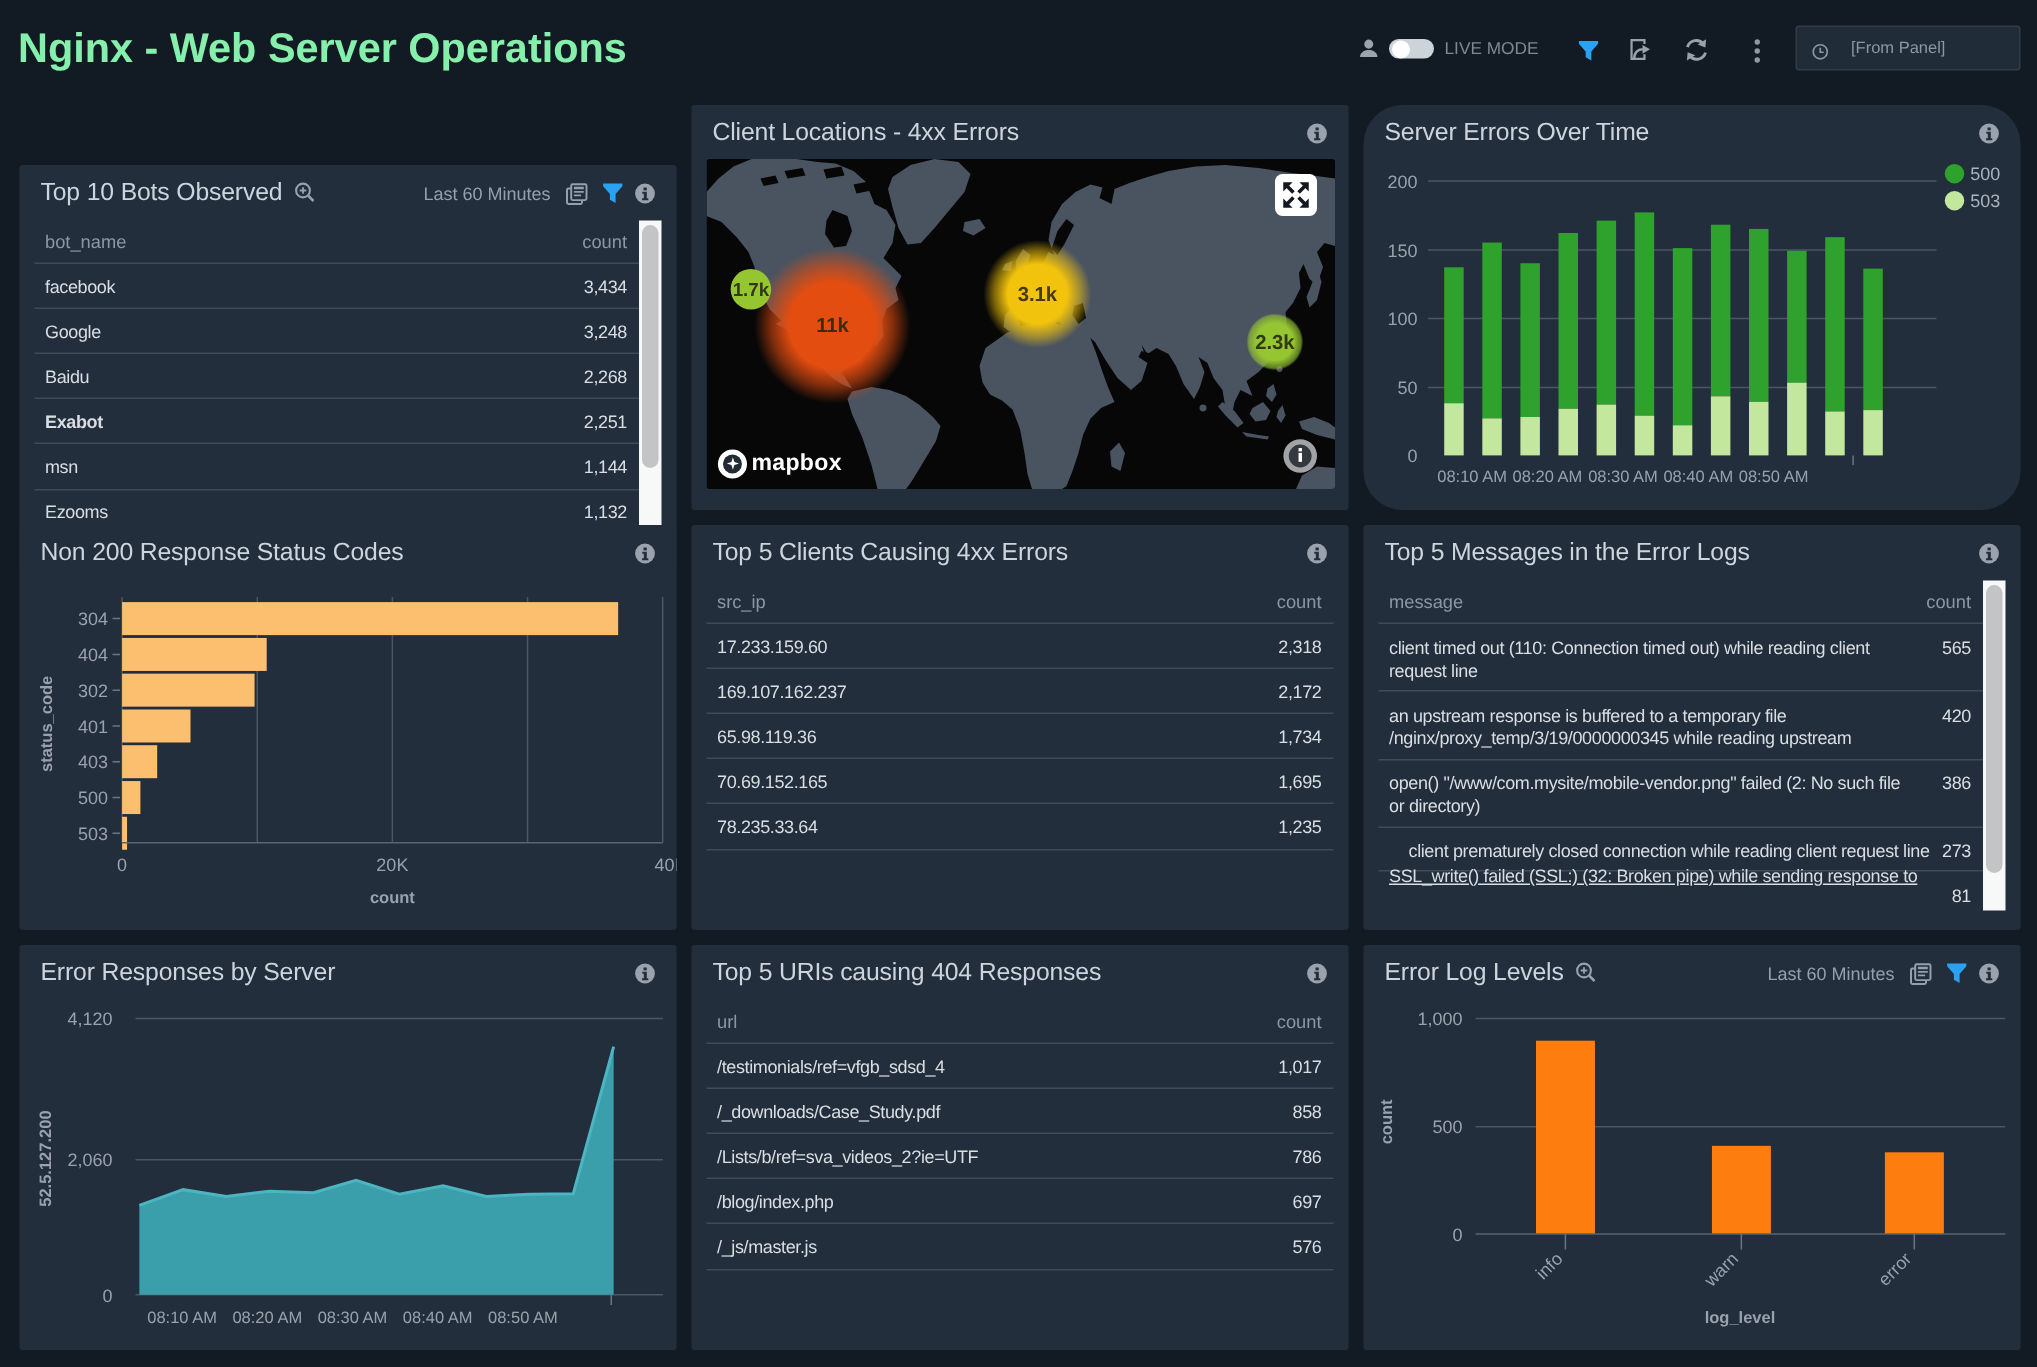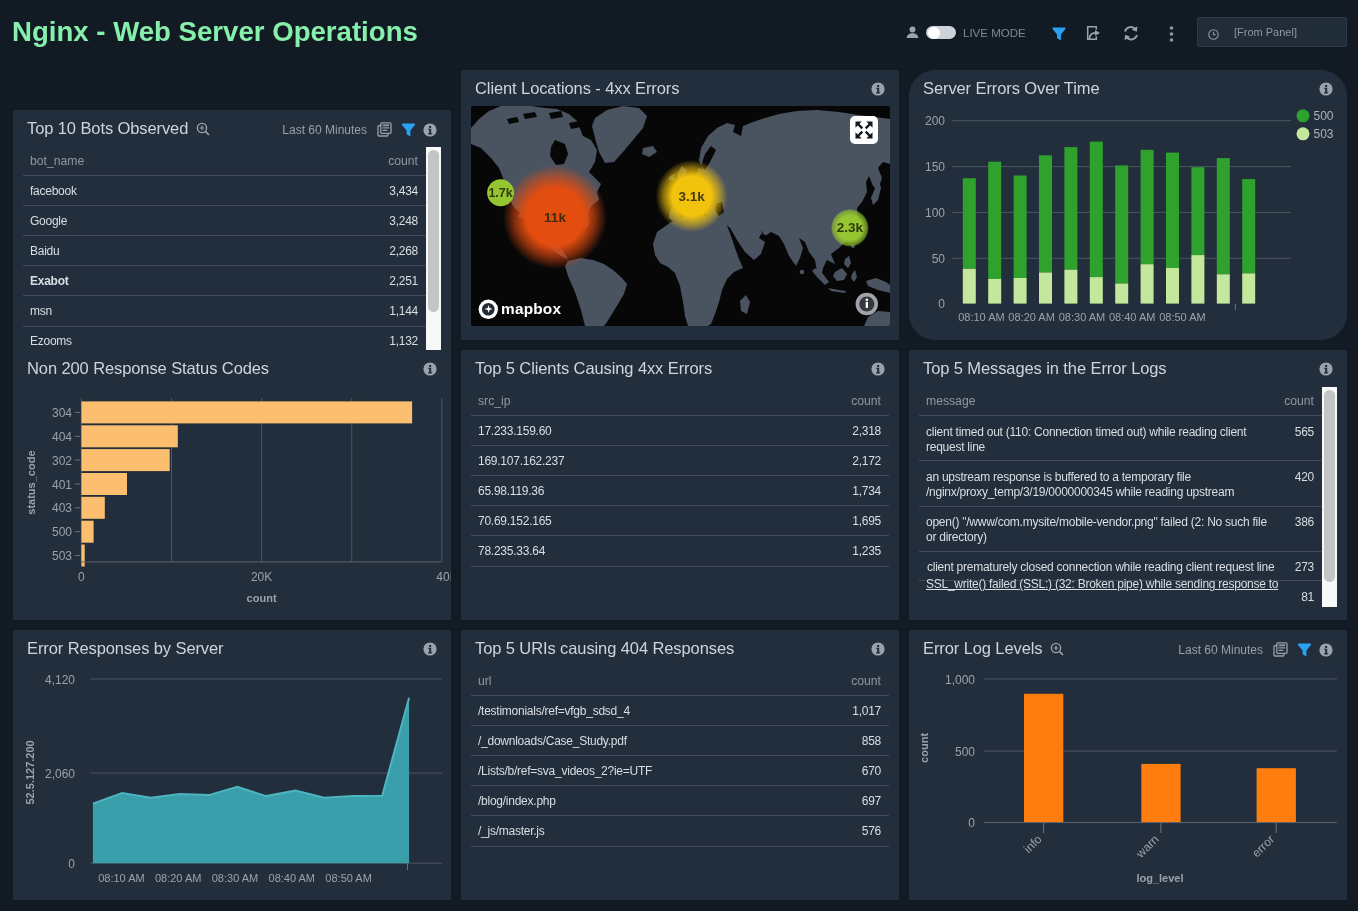--- a/index.html
+++ b/index.html
@@ -1,20 +1,20 @@
 <!DOCTYPE html>
 <html><head>
 <meta charset="utf-8">
 <style>
 * { margin:0; padding:0; box-sizing:border-box; -webkit-font-smoothing:antialiased; }
 html,body { width:1358px; height:911px; background:#121b24; font-family:"Liberation Sans",sans-serif; overflow:hidden; position:relative; }
 .panel { position:absolute; width:438px; height:270px; background:#232e3c; border-radius:2px; }
 .ptitle { position:absolute; left:14px; top:8.5px; font-size:16.5px; letter-spacing:-0.1px; color:#ccd5dd; white-space:nowrap; }
 .pinfo { position:absolute; right:14px; top:12px; }
-.hright { position:absolute; top:12px; right:14px; display:flex; align-items:center; }
+.hright { position:absolute; top:12px; right:14px; display:flex; }
 .l60 { font-size:12px; color:#96a0aa; margin-right:10px; }
 .gtxt { fill:#99a2ac; font-size:12px; }
 .gtxtb { fill:#99a2ac; font-size:11px; font-weight:bold; }
 .gline { stroke:#4b5563; stroke-width:1; }
 .cell { color:#d9dee3; font-size:12px; letter-spacing:-0.25px; }
 .thead { color:#8d97a1; font-size:12.2px; }
 .sep { position:absolute; left:10px; height:1px; background:#404a59; }
 .scrollbar { position:absolute; width:15px; background:#f7f8f8; }
 .thumb { position:absolute; left:2px; width:11px; background:#c2c4c6; border-radius:6px; }
 </style>
@@ -368,21 +368,21 @@
     <div class="sep" style="top:27.5px;width:403px;"></div>
     <div class="cell" style="position:absolute;left:17px;top:38px;line-height:14.9px;white-space:nowrap;">client timed out (110: Connection timed out) while reading client<br>request line</div>
       <div class="cell" style="position:absolute;right:33px;top:38px;">565</div>
     <div class="sep" style="top:73.3px;width:403px;"></div>
     <div class="cell" style="position:absolute;left:17px;top:83.2px;line-height:14.9px;white-space:nowrap;">an upstream response is buffered to a temporary file<br>/nginx/proxy_temp/3/19/0000000345 while reading upstream</div>
       <div class="cell" style="position:absolute;right:33px;top:83.2px;">420</div>
     <div class="sep" style="top:118.5px;width:403px;"></div>
     <div class="cell" style="position:absolute;left:17px;top:128.4px;line-height:14.9px;white-space:nowrap;">open() "/www/com.mysite/mobile-vendor.png" failed (2: No such file<br>or directory)</div>
       <div class="cell" style="position:absolute;right:33px;top:128.4px;">386</div>
     <div class="sep" style="top:163.8px;width:403px;"></div>
-    <div class="cell" style="position:absolute;left:18px;top:172.5px;white-space:nowrap;">client prematurely closed connection while reading client request line</div>
+    <div class="cell" style="position:absolute;left:30px;top:172.5px;white-space:nowrap;">client prematurely closed connection while reading client request line</div>
       <div class="cell" style="position:absolute;right:33px;top:172.5px;">273</div>
     <div class="sep" style="top:193.3px;width:403px;"></div>
     <div class="cell" style="position:absolute;left:17px;top:190px;white-space:nowrap;text-decoration:underline;">SSL_write() failed (SSL:) (32: Broken pipe) while sending response to</div>
       <div class="cell" style="position:absolute;right:33px;top:202.5px;">81</div>
   </div>
   <div class="scrollbar" style="left:413px;top:37px;height:220px;">
       <div class="thumb" style="top:3px;height:192px;"></div>
     </div>
 </div>
 
@@ -431,21 +431,21 @@
     <div class="thead" style="position:absolute;left:17px;top:7px;">url</div>
     <div class="thead" style="position:absolute;right:18px;top:7px;">count</div>
     <div class="sep" style="top:27.5px;width:418px;"></div>
     <div class="cell" style="position:absolute;left:17px;top:37px;">/testimonials/ref=vfgb_sdsd_4</div>
       <div class="cell" style="position:absolute;right:18px;top:37px;">1,017</div>
     <div class="sep" style="top:57.5px;width:418px;"></div>
     <div class="cell" style="position:absolute;left:17px;top:67px;">/_downloads/Case_Study.pdf</div>
       <div class="cell" style="position:absolute;right:18px;top:67px;">858</div>
     <div class="sep" style="top:87.5px;width:418px;"></div>
     <div class="cell" style="position:absolute;left:17px;top:97px;">/Lists/b/ref=sva_videos_2?ie=UTF</div>
-      <div class="cell" style="position:absolute;right:18px;top:97px;">670</div>
+      <div class="cell" style="position:absolute;right:18px;top:97px;">786</div>
     <div class="sep" style="top:118px;width:418px;"></div>
     <div class="cell" style="position:absolute;left:17px;top:127px;">/blog/index.php</div>
       <div class="cell" style="position:absolute;right:18px;top:127px;">697</div>
     <div class="sep" style="top:148px;width:418px;"></div>
     <div class="cell" style="position:absolute;left:17px;top:157px;">/_js/master.js</div>
       <div class="cell" style="position:absolute;right:18px;top:157px;">576</div>
     <div class="sep" style="top:178.5px;width:418px;"></div>
   </div>
 </div>
 

